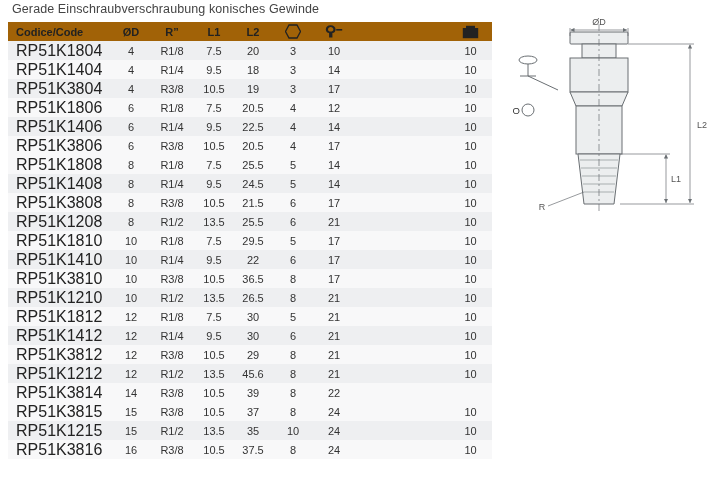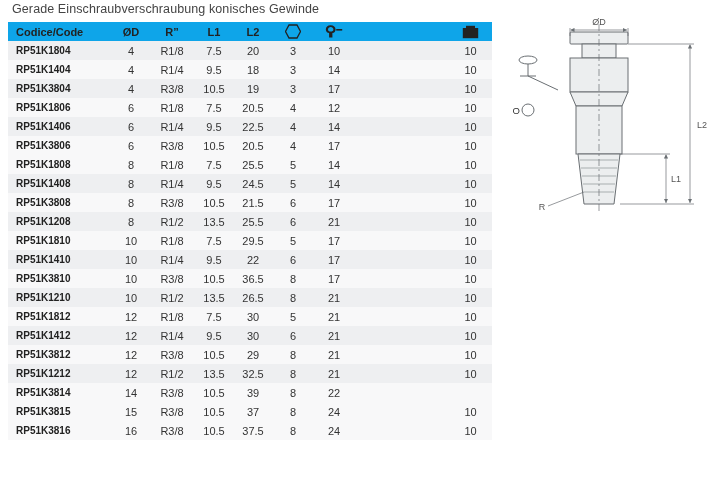--- a/index.html
+++ b/index.html
@@ -39,41 +39,41 @@
     padding: 0;
     margin: 0;
     border: none;
     height: 19px;
     font-size: 11px;
     text-align: center;
     vertical-align: middle;
     color: #222222;
   }
   thead th {
-    background: #0ea5e9;
+    background: #a16207;
     font-weight: bold;
     font-size: 11.5px;
     height: 23px;
     border-bottom: 1px solid #ffffff;
   }
   thead th.code-col {
     text-align: left;
     padding-left: 8px;
   }
   tbody tr.odd td {
     background: #eeeff1;
   }
   tbody tr.even td {
     background: #f8f8f9;
   }
   tbody td.code {
     text-align: left;
     padding-left: 8px;
-    font-weight: bold;
-    font-size: 10px;
+    font-weight: normal;
+    font-size: 16px;
     margin-left: 48px;
   }
   tbody td.dim {
     color: #333333;
   }
   .col-code { width: 105px; }
   .col-od { width: 36px; }
   .col-r { width: 46px; }
   .col-l1 { width: 38px; }
   .col-l2 { width: 40px; }
@@ -333,21 +333,21 @@
           <td class="dim">8</td>
           <td class="dim">21</td>
           <td class="dim"></td>
           <td class="dim">10</td>
         </tr>
         <tr class="odd">
           <td class="code">RP51K1212</td>
           <td class="dim">12</td>
           <td class="dim">R1/2</td>
           <td class="dim">13.5</td>
-          <td class="dim">32.5</td>
+          <td class="dim">45.6</td>
           <td class="dim">8</td>
           <td class="dim">21</td>
           <td class="dim"></td>
           <td class="dim">10</td>
         </tr>
         <tr class="even">
           <td class="code">RP51K3814</td>
           <td class="dim">14</td>
           <td class="dim">R3/8</td>
           <td class="dim">10.5</td>
@@ -357,20 +357,31 @@
           <td class="dim"></td>
           <td class="dim"></td>
         </tr>
         <tr class="even">
           <td class="code">RP51K3815</td>
           <td class="dim">15</td>
           <td class="dim">R3/8</td>
           <td class="dim">10.5</td>
           <td class="dim">37</td>
           <td class="dim">8</td>
+          <td class="dim">24</td>
+          <td class="dim"></td>
+          <td class="dim">10</td>
+        </tr>
+        <tr class="odd">
+          <td class="code">RP51K1215</td>
+          <td class="dim">15</td>
+          <td class="dim">R1/2</td>
+          <td class="dim">13.5</td>
+          <td class="dim">35</td>
+          <td class="dim">10</td>
           <td class="dim">24</td>
           <td class="dim"></td>
           <td class="dim">10</td>
         </tr>
         <tr class="even">
           <td class="code">RP51K3816</td>
           <td class="dim">16</td>
           <td class="dim">R3/8</td>
           <td class="dim">10.5</td>
           <td class="dim">37.5</td>

